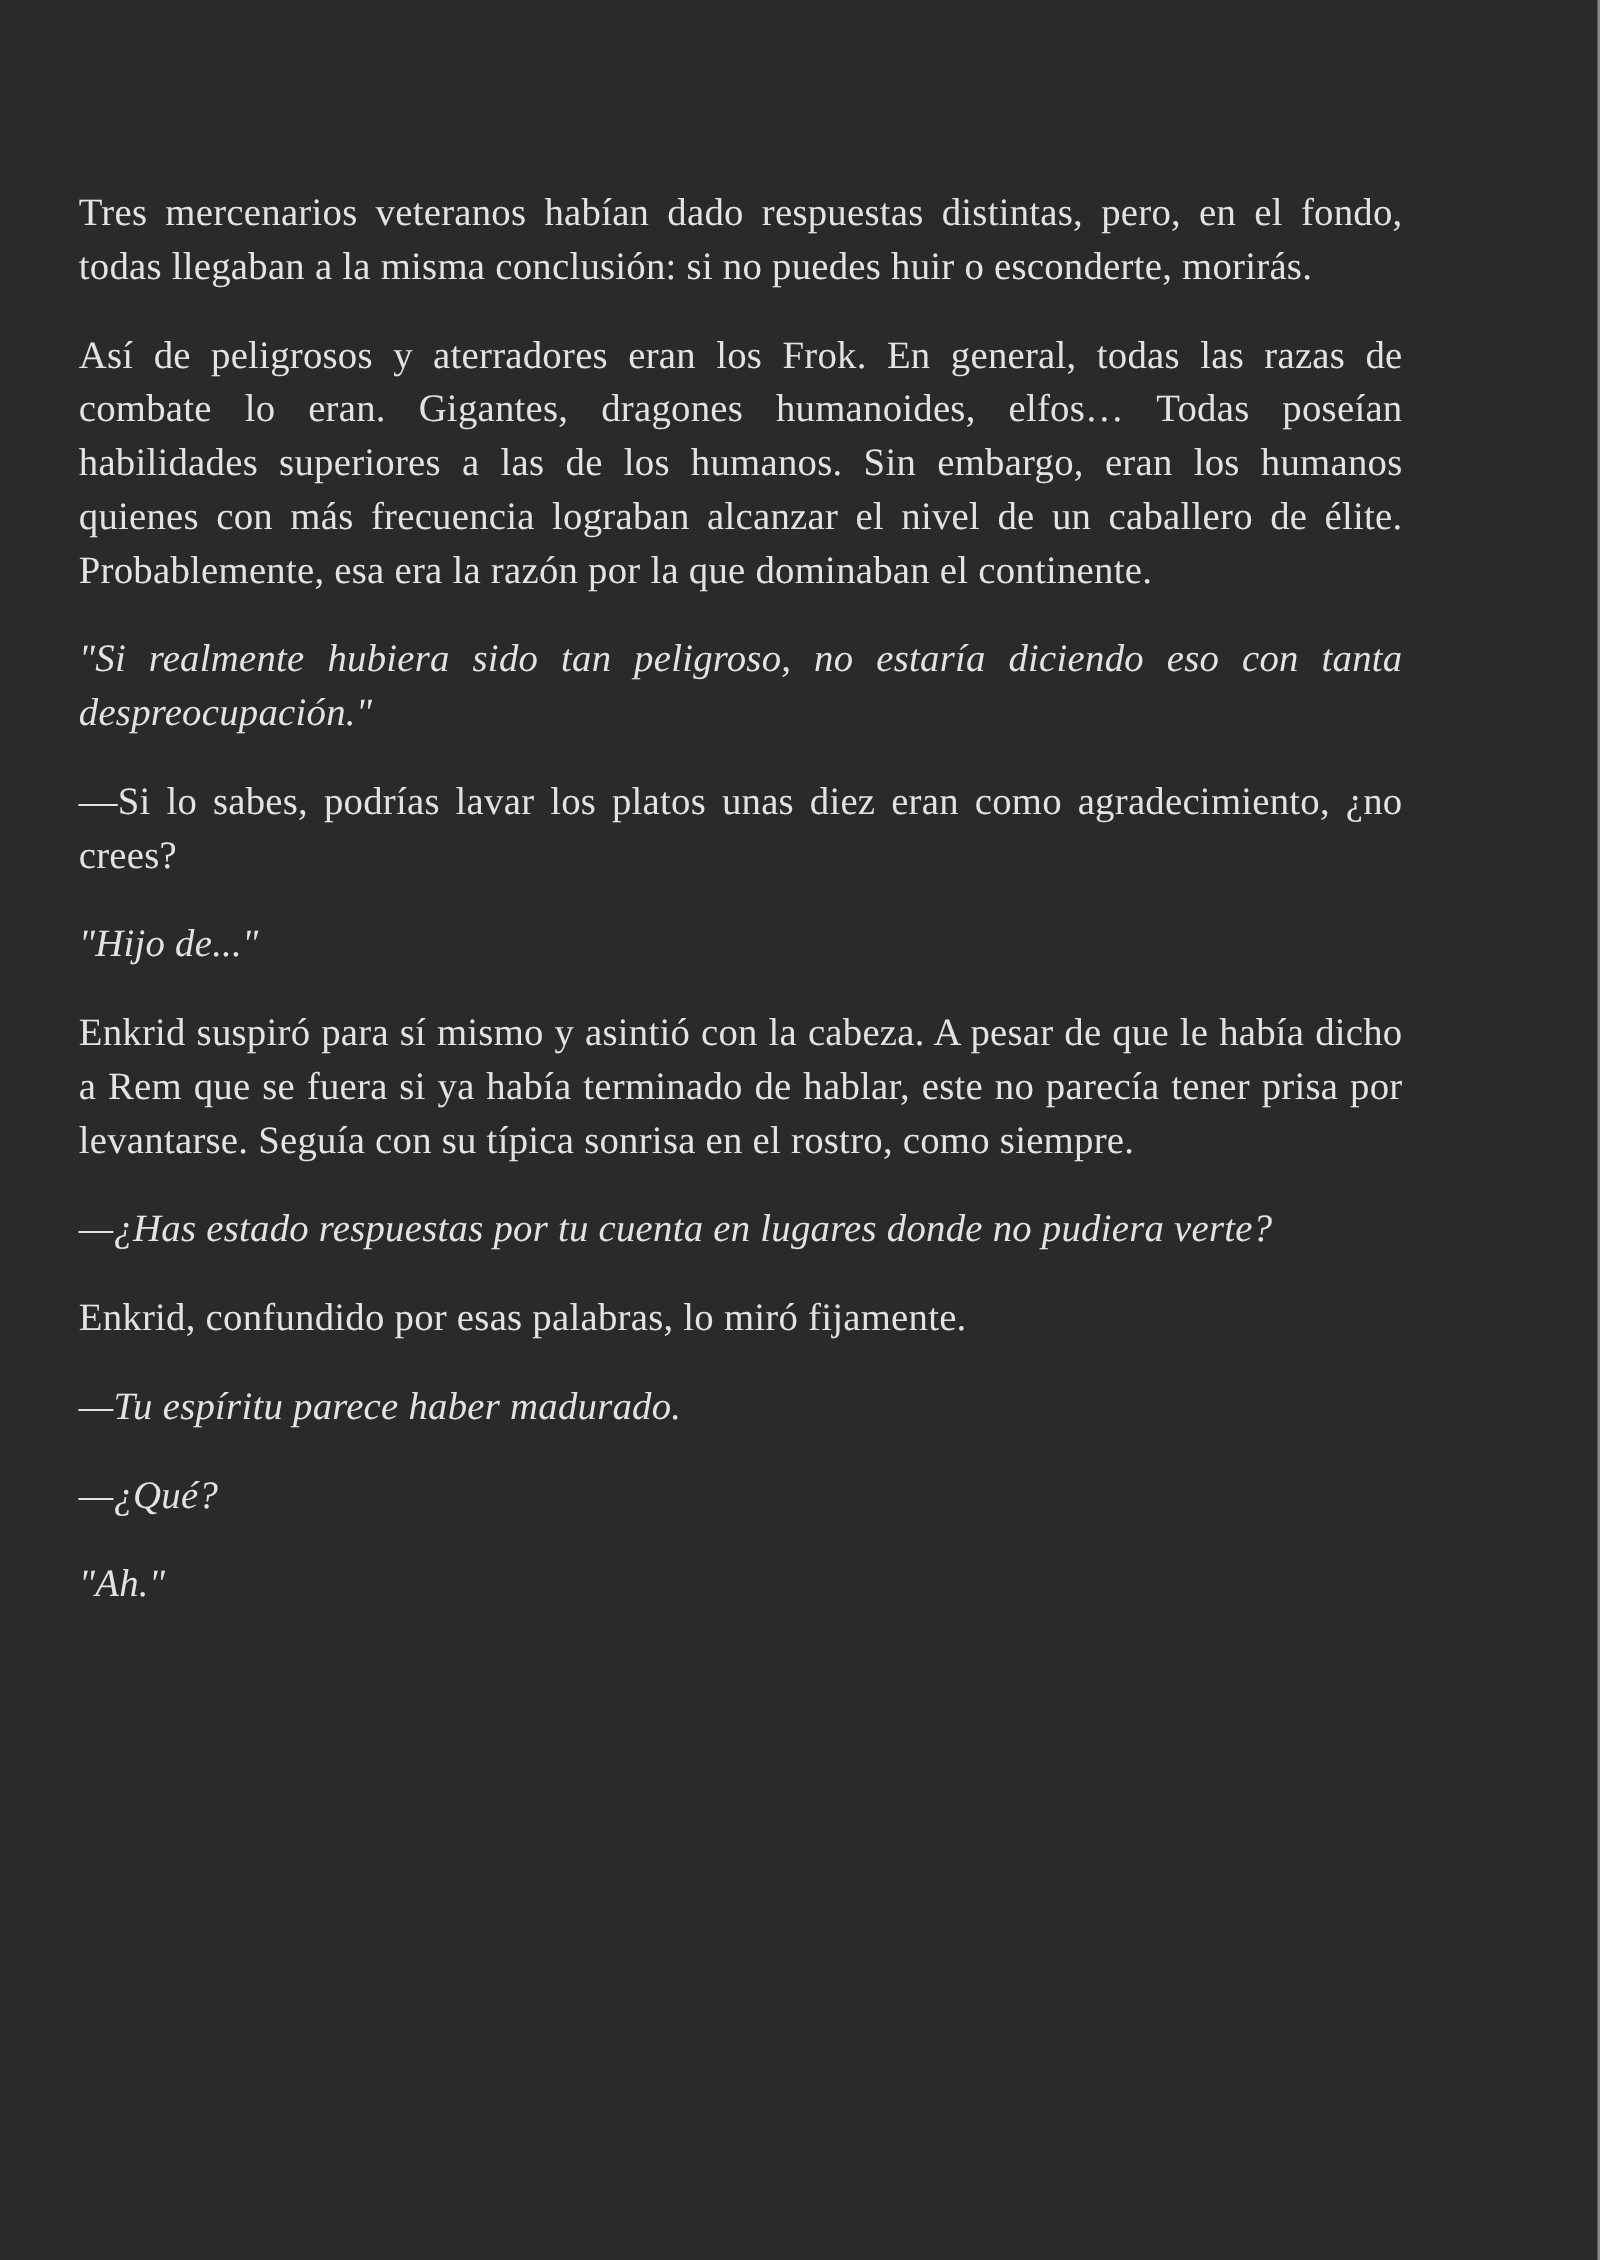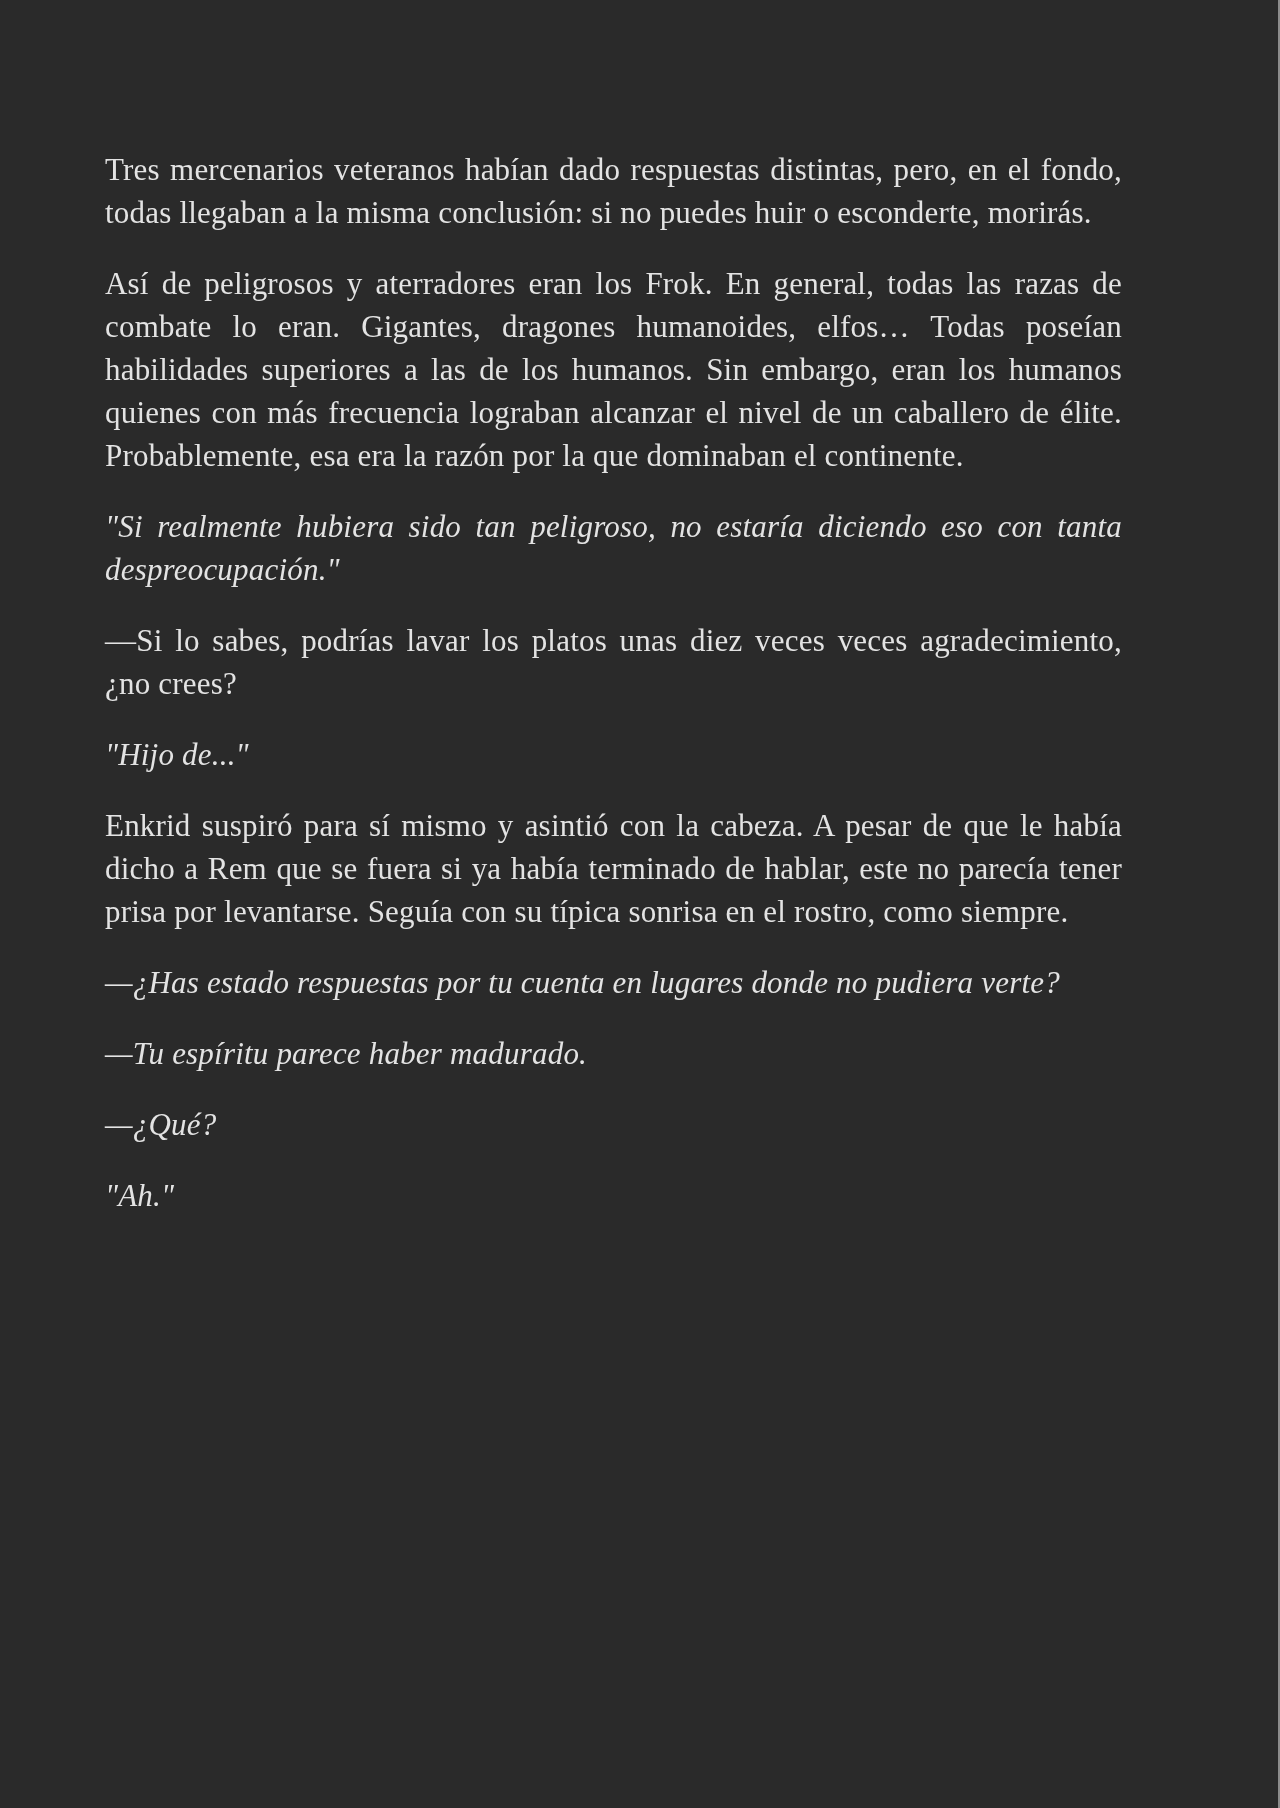--- a/index.html
+++ b/index.html
@@ -12,21 +12,21 @@
     width: 1280px;
     height: 1808px;
     position: relative;
     overflow: hidden;
     font-family: "Liberation Serif", serif;
   }
   .reading-page {
     box-sizing: border-box;
     width: 1280px;
     height: 1395px;
-    padding: 148px 158px 0 105px;
+    padding: 148px 158px 0 63px;
   }
   .reading-page p {
     margin: 0 0 28px 0;
     font-size: 31px;
     line-height: 43px;
     color: #e3e3e3;
     text-align: justify;
     letter-spacing: 0.2px;
   }
   .reading-page p.italic {
@@ -41,22 +41,23 @@
     background: #8c8c8c;
   }
 </style>
 </head>
 <body>
 
 <div class="reading-page">
     <p>Tres mercenarios veteranos habían dado respuestas distintas, pero, en el fondo, todas llegaban a la misma conclusión: si no puedes huir o esconderte, morirás.</p>
     <p>Así de peligrosos y aterradores eran los Frok. En general, todas las razas de combate lo eran. Gigantes, dragones humanoides, elfos… Todas poseían habilidades superiores a las de los humanos. Sin embargo, eran los humanos quienes con más frecuencia lograban alcanzar el nivel de un caballero de élite. Probablemente, esa era la razón por la que dominaban el continente.</p>
     <p class="italic">"Si realmente hubiera sido tan peligroso, no estaría diciendo eso con tanta despreocupación."</p>
-    <p>—Si lo sabes, podrías lavar los platos unas diez veces veces agradecimiento, ¿no crees?</p>
+    <p>—Si lo sabes, podrías lavar los platos unas diez eran como agradecimiento, ¿no crees?</p>
     <p class="italic">"Hijo de..."</p>
     <p>Enkrid suspiró para sí mismo y asintió con la cabeza. A pesar de que le había dicho a Rem que se fuera si ya había terminado de hablar, este no parecía tener prisa por levantarse. Seguía con su típica sonrisa en el rostro, como siempre.</p>
     <p class="italic">—¿Has estado respuestas por tu cuenta en lugares donde no pudiera verte?</p>
+    <p>Enkrid, confundido por esas palabras, lo miró fijamente.</p>
     <p class="italic">—Tu espíritu parece haber madurado.</p>
     <p class="italic">—¿Qué?</p>
     <p class="italic">"Ah."</p>
   </div>
 
 <div class="edge-line"></div>
 
 </body></html>

